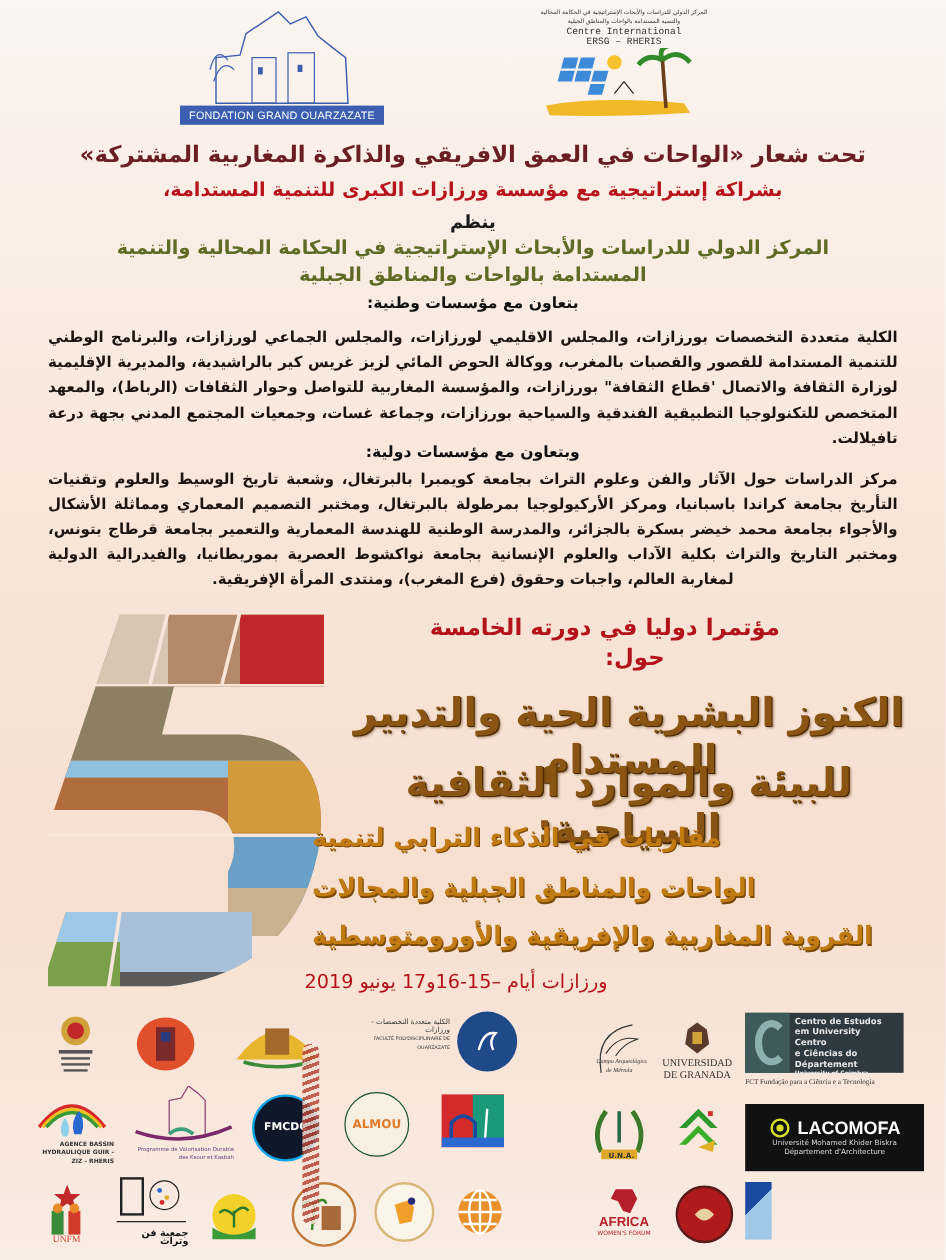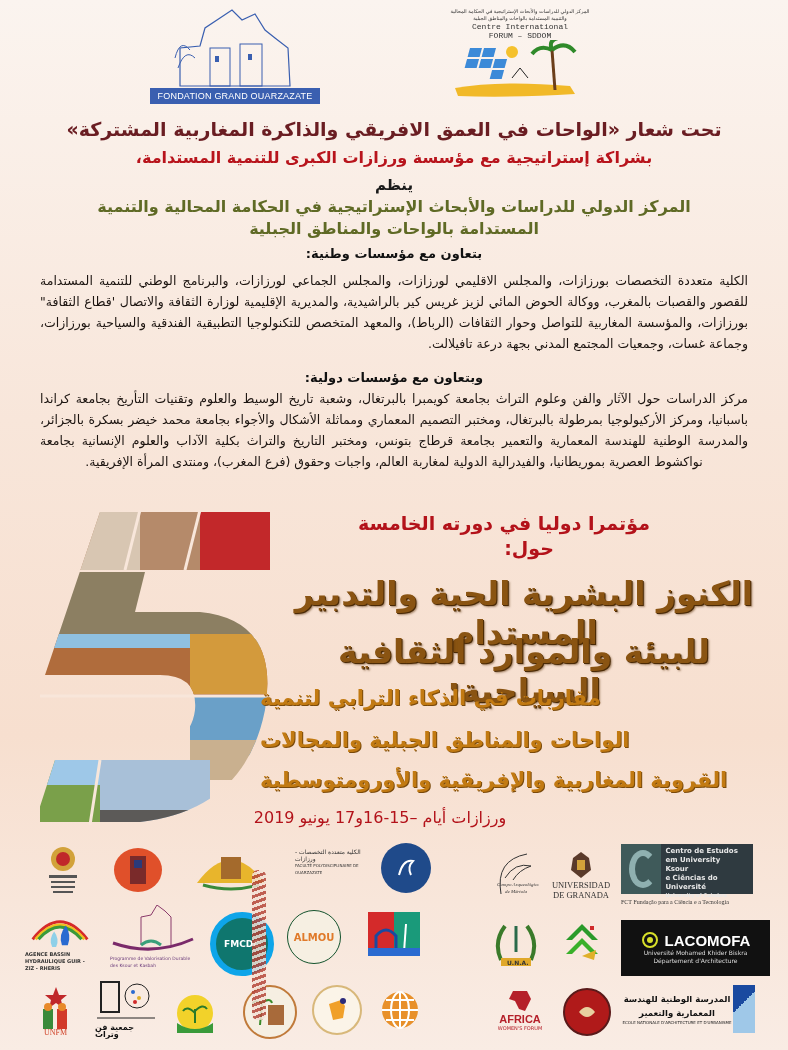--- a/index.html
+++ b/index.html
@@ -25,21 +25,21 @@
 
   
   .line { left: 0; width: 788px; text-align: center; direction: rtl; }
   .slogan { top: 118px; font-size: 19px; font-weight: bold; color: #6a1d22; }
   .partner { top: 148px; font-size: 16px; font-weight: bold; color: #b8141c; }
   .organizes { top: 176px; font-size: 15px; font-weight: bold; color: #1a1a1a; }
   .organizer { top: 196px; font-size: 16px; font-weight: bold; color: #5f6a25; line-height: 22px; padding: 0 60px; box-sizing: border-box; }
   .nat-head { top: 246px; font-size: 13px; font-weight: bold; color: #111; }
   .para {
     left: 40px; width: 708px; direction: rtl; text-align: justify; text-align-last: right;
-    font-size: 12.5px; font-weight: normal; color: #1c1410; line-height: 21px;
+    font-size: 12.5px; font-weight: bold; color: #1c1410; line-height: 21px;
   }
   .nat-body { top: 270px; }
   .int-head { top: 370px; font-size: 13px; font-weight: bold; color: #111; }
   .int-body { top: 388px; text-align-last: center; }
 
   
   .five { left: 40px; top: 510px; width: 230px; height: 315px; }
 
   .conf1 { top: 512px; left: 270px; width: 468px; font-size: 19px; font-weight: bold; color: #b3121a; }
   .conf2 { top: 537px; left: 270px; width: 518px; font-size: 19px; font-weight: bold; color: #b3121a; }
@@ -53,21 +53,21 @@
   .sub {
     left: 260px; width: 528px; text-align: left; direction: rtl; font-weight: bold;
     color: #c27a12; font-size: 21px; text-shadow: 1px 1px 0 #7a4a0b;
   }
   .sub1 { top: 686px; }
   .sub2 { top: 728px; }
   .sub3 { top: 768px; }
   .dates { top: 808px; left: 190px; width: 380px; text-align: center; direction: rtl; font-size: 16px; font-weight: normal; color: #b3121a; }
 
   
-  .logo { position: absolute; display:flex; align-items:center; justify-content:center; text-align:left; }
+  .logo { position: absolute; display:flex; align-items:center; justify-content:center; text-align:right; }
   .circle { border-radius: 50%; }
   .lbl { font-size: 6px; color:#333; line-height:7px; }
   .braid { left: 252px; top: 870px; width: 14px; height: 150px;
     background: repeating-linear-gradient(160deg, #b5473a 0 3px, #f3e0d5 3px 6px);
     border-radius: 6px; opacity: 0.85; }
 </style>
 </head>
 <body>
 
 <div class="abs logo-fgo">
@@ -79,21 +79,21 @@
     <rect x="45" y="48" width="4" height="6" fill="#3a5fb0"></rect>
     <rect x="78" y="46" width="4" height="6" fill="#3a5fb0"></rect>
   </svg>
   <div class="band">FONDATION GRAND OUARZAZATE</div>
 </div>
 
 <div class="abs logo-ersg">
   <div class="ar">المركز الدولي للدراسات والأبحاث الإستراتيجية في الحكامة المحالية</div>
   <div class="ar">والتنمية المستدامة بالواحات والمناطق الجبلية</div>
   <div class="en">Centre International</div>
-  <div class="en">FORUM – SDDOM</div>
+  <div class="en">ERSG – RHERIS</div>
   <svg width="140" height="58" viewBox="0 0 140 58">
     <g transform="translate(20,8) skewX(-15)">
       <rect x="0" y="0" width="12" height="9" fill="#3c8ad8"></rect>
         <rect x="14" y="0" width="12" height="9" fill="#3c8ad8"></rect>
       <rect x="0" y="11" width="12" height="9" fill="#3c8ad8"></rect>
         <rect x="14" y="11" width="12" height="9" fill="#3c8ad8"></rect>
       <rect x="28" y="11" width="12" height="9" fill="#3c8ad8"></rect>
         <rect x="28" y="22" width="12" height="9" fill="#3c8ad8"></rect>
     </g>
     <circle cx="62" cy="12" r="6" fill="#f5c12c"></circle>
@@ -194,21 +194,21 @@
   <div class="lbl" style="font-size:5px;font-weight:bold;">AGENCE BASSIN HYDRAULIQUE GUIR - ZIZ - RHERIS</div>
 </div>
 <div class="logo" style="left:110px;top:902px;width:85px;height:70px;flex-direction:column;">
   <svg width="84" height="50" viewBox="0 0 84 50">
     <path d="M30 40 L30 12 L40 10 L46 0 L54 6 L60 12 L60 40" fill="none" stroke="#8a3a6a"></path>
     <path d="M2 38 Q42 52 82 34" stroke="#7a2a6a" stroke-width="3" fill="none"></path>
     <path d="M30 40 Q40 32 50 40" stroke="#3aa07a" stroke-width="3" fill="none"></path>
   </svg>
   <div class="lbl" style="font-size:4.5px;color:#6a3a7a;">Programme de Valorisation Durable des Ksour et Kasbah</div>
 </div>
-<div class="logo circle" style="left:210px;top:912px;width:52px;height:52px;background:#0f766e;border:6px solid #0ea5e9;color:#fff;font-size:9px;font-weight:bold;">
+<div class="logo circle" style="left:210px;top:912px;width:52px;height:52px;background:#0f172a;border:2px solid #0ea5e9;color:#fff;font-size:9px;font-weight:bold;">
   <span>FMCDC</span>
 </div>
 <div class="logo circle" style="left:287px;top:910px;width:52px;height:52px;background:#f6efe2;border:1px solid #14532d;color:#e07a2a;font-size:10px;font-weight:bold;">
   <span>ALMOU</span>
 </div>
 <div class="logo" style="left:368px;top:912px;width:52px;height:44px;background:#d42a2a;">
   <svg width="52" height="44" viewBox="0 0 52 44">
     <rect x="26" y="0" width="26" height="44" fill="#1a9a7a"></rect>
     <path d="M8 40 L8 24 Q18 12 28 24 L28 40" stroke="#1a4aa0" stroke-width="3" fill="none"></path>
     <path d="M36 40 L38 12" stroke="#fff" stroke-width="2"></path>
@@ -313,38 +313,34 @@
   </svg>
 </div>
 
 <div class="abs" style="left:621px;top:844px;width:132px;height:50px;background:#2f3a40;display:flex;">
   <div style="width:46px;height:50px;background:#3f5a5a;position:relative;">
     <div style="position:absolute;left:8px;top:6px;width:28px;height:38px;border:6px solid #8fb0b0;border-right-color:transparent;border-radius:50%;box-sizing:border-box;"></div>
   </div>
   <div style="padding:3px 4px;color:#e8e8e8;font-size:7px;line-height:9px;font-weight:bold;font-family:'DejaVu Sans',sans-serif;">
     <div>Centro de Estudos</div>
     <div>em University</div>
-    <div>Ksour</div>
-    <div>e Ciências do Université</div>
+    <div>Centro</div>
+    <div>e Ciências do Département</div>
     <div style="font-size:5px;line-height:6px;">University of Coimbra</div>
   </div>
 </div>
 <div class="abs" style="left:621px;top:899px;width:140px;font-family:'Liberation Serif',serif;font-size:6px;color:#333;">FCT Fundação para a Ciência e a Tecnologia</div>
 
 <div class="abs" style="left:621px;top:920px;width:149px;height:56px;background:#111;color:#fff;display:flex;flex-direction:column;align-items:center;justify-content:center;">
   <div style="display:flex;align-items:center;gap:6px;">
     <svg width="18" height="18" viewBox="0 0 18 18">
       <circle cx="9" cy="9" r="7" fill="none" stroke="#d8e02a" stroke-width="2"></circle>
       <circle cx="9" cy="9" r="3" fill="#d8e02a"></circle>
     </svg>
     <span style="font-size:15px;font-weight:bold;font-family:'Liberation Sans',sans-serif;">LACOMOFA</span>
   </div>
   <div style="font-size:6px;line-height:8px;color:#ddd;">Université Mohamed Khider Biskra</div>
   <div style="font-size:6px;line-height:8px;color:#ddd;">Département d'Architecture</div>
 </div>
 
 <div class="abs" style="left:621px;top:985px;width:140px;height:48px;display:flex;align-items:center;">
-  <div style="width:112px;text-align:center;">
-    <div style="font-size:8.5px;font-weight:bold;color:#111;direction:rtl;line-height:14px;">المدرسة الوطنية للهندسة المعمارية والتعمير</div>
-    <div style="font-size:4px;color:#222;line-height:6px;">ECOLE NATIONALE D'ARCHITECTURE ET D'URBANISME</div>
-  </div>
   <div style="width:22px;height:48px;background:linear-gradient(135deg,#1a4aa0 40%,#9fc8e8 40%);"></div>
 </div>
 
 </body></html>

